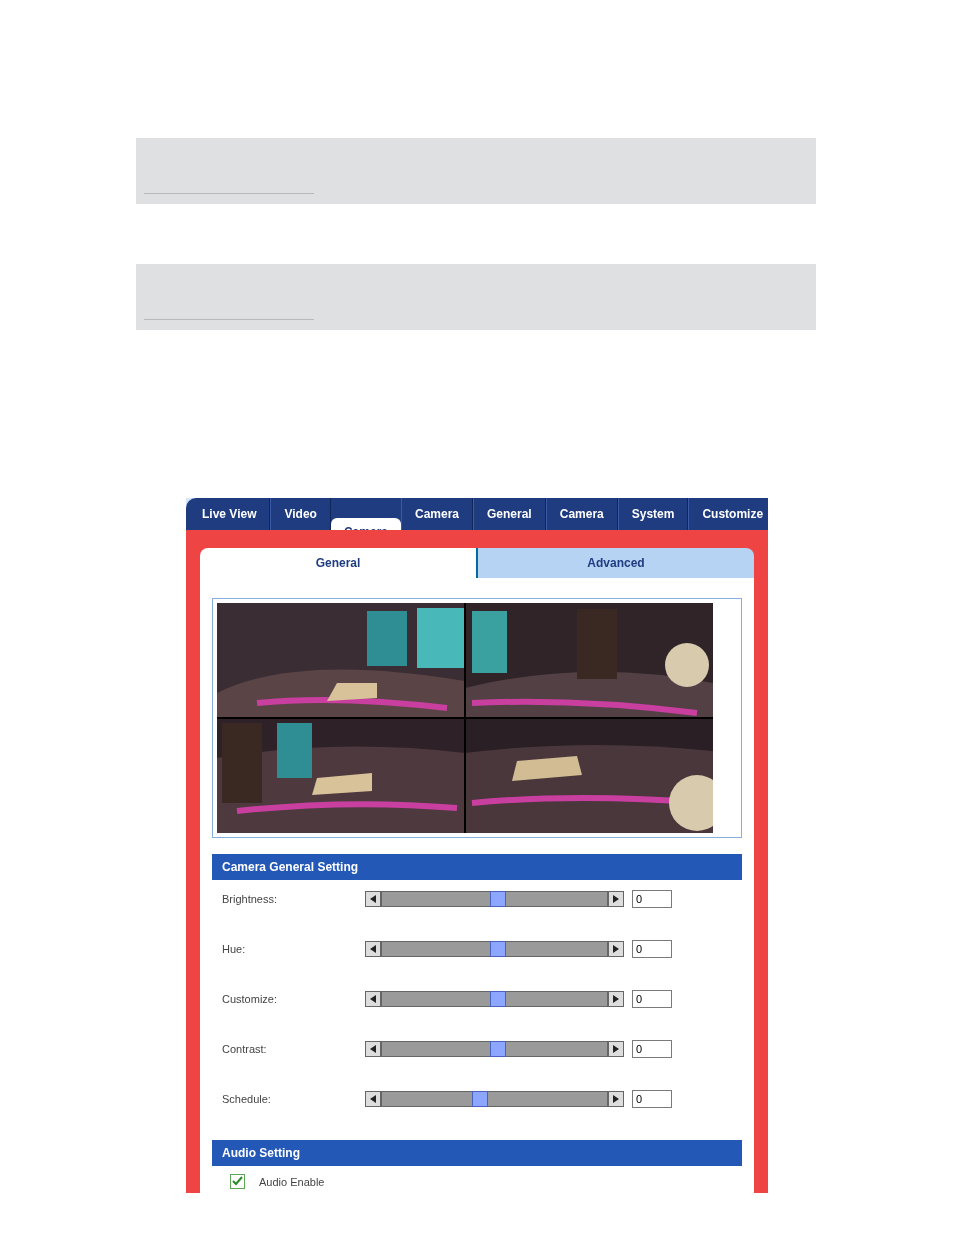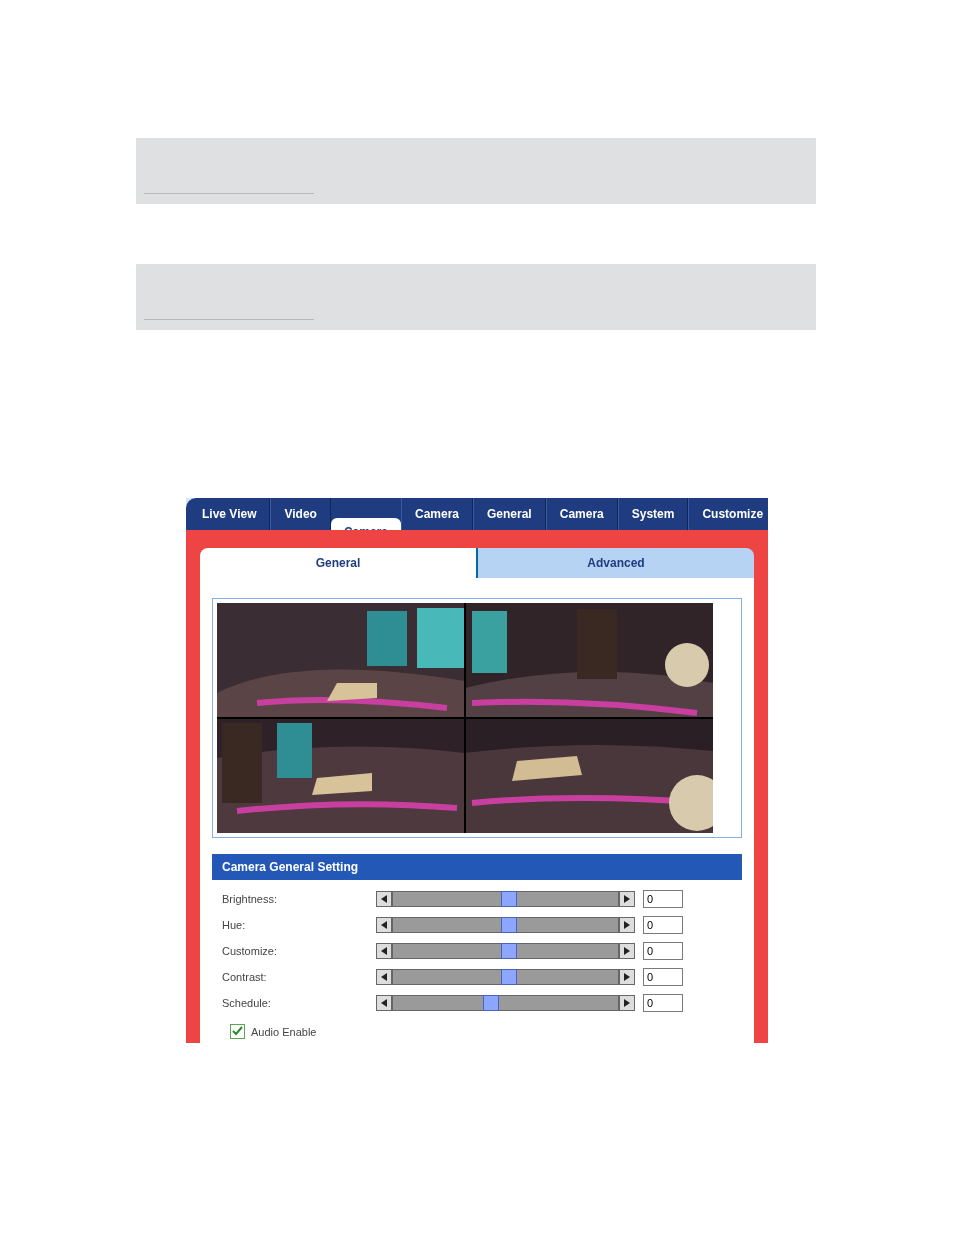--- a/index.html
+++ b/index.html
@@ -25,32 +25,32 @@
   .subtab{flex:1;text-align:center;height:30px;line-height:30px;font-weight:bold;font-size:12px;cursor:pointer;color:#1f3c80;}
   .subtab.active{background:#fff;border-radius:8px 0 0 0;}
   .subtab.inactive{background:#b6d3f4;border-radius:0 8px 0 0;border-left:2px solid #0369a1;}
 
   .panel{background:#fff;padding:20px 12px 0 12px;border-top:none;}
   .preview-wrap{border:1px solid #86aee0;padding:4px;margin-bottom:0;}
   .preview{position:relative;width:496px;height:230px;background:#000;overflow:hidden;}
   .preview svg{display:block;}
 
   .section-hdr{background:#2358b7;color:#fff;font-weight:bold;font-size:12px;padding:6px 10px;margin-top:16px;}
-  .section-row{display:flex;align-items:center;padding:4px 10px;gap:24px;}
+  .section-row{display:flex;align-items:center;padding:16px 10px;gap:13px;}
   .section-row.first{padding-top:10px;}
   .section-row label{width:130px;font-size:11px;color:#444;}
 
   .slider{display:flex;align-items:center;}
   .sbtn{width:14px;height:14px;border:1px solid #666;background:#ddd;display:flex;align-items:center;justify-content:center;cursor:pointer;}
   .sbtn svg{display:block;}
   .strack{width:225px;height:14px;background:#9a9a9a;border:1px solid #666;position:relative;margin:0;}
   .sthumb{position:absolute;top:-1px;height:14px;width:14px;background:#8da6ff;border:1px solid #4b63c0;}
   .sval{width:32px;height:16px;border:1px solid #7a7a7a;font-size:11px;padding:0 3px;margin-left:8px;}
 
-  .chk{display:flex;align-items:center;gap:6px;padding:8px 10px 4px 18px;}
+  .chk{display:flex;align-items:center;gap:14px;padding:8px 10px 4px 18px;}
   .chk-box{width:13px;height:13px;border:1px solid #5aa654;background:#fff;display:flex;align-items:center;justify-content:center;}
   .chk-box svg{display:block;}
   .chk span{font-size:11px;color:#444;}
 </style>
 </head>
 <body>
 
 <div class="page">
   <div class="spacer1"></div>
   <div class="infobar">
@@ -213,20 +213,21 @@
                 <div class="sbtn">
                   <svg width="6" height="8">
                     <polygon points="0,0 0,8 6,4" fill="#222"></polygon>
                   </svg>
                 </div>
                 <input class="sval" value="0" style="">
               </div>
             </div>
           </div>
 
+        <div class="section-hdr">Audio Setting</div>
         <div class="chk">
           <div class="chk-box">
             <svg width="11" height="11" viewBox="0 0 11 11">
                 <polyline points="1,5 4,8 10,1" fill="none" stroke="#2a8a2a" stroke-width="2"></polyline>
               </svg>
           </div>
           <span>Audio Enable</span>
         </div>
       </div>
     </div>

